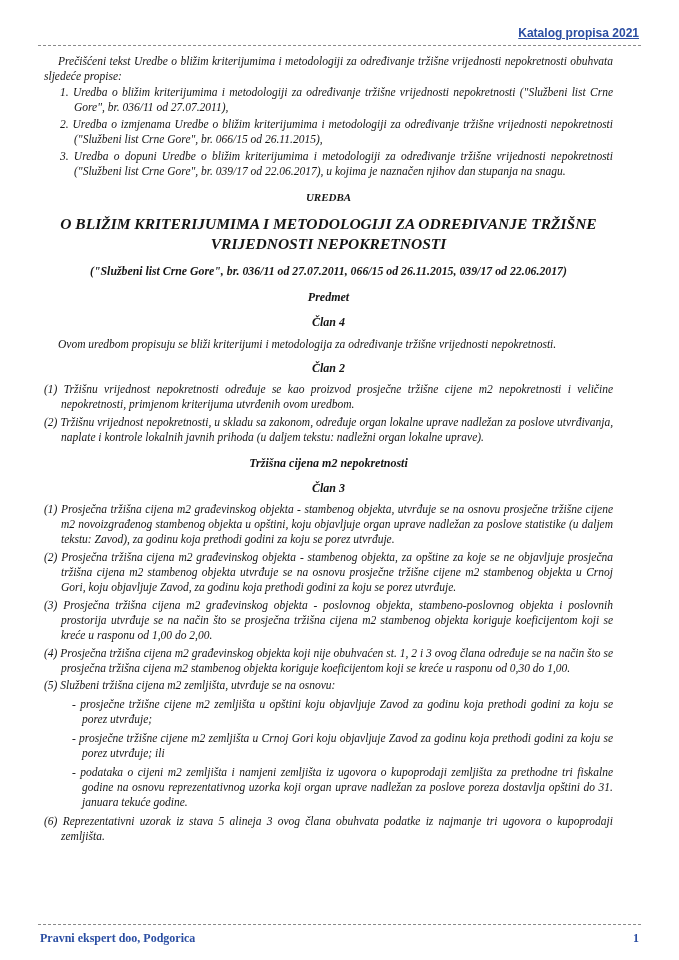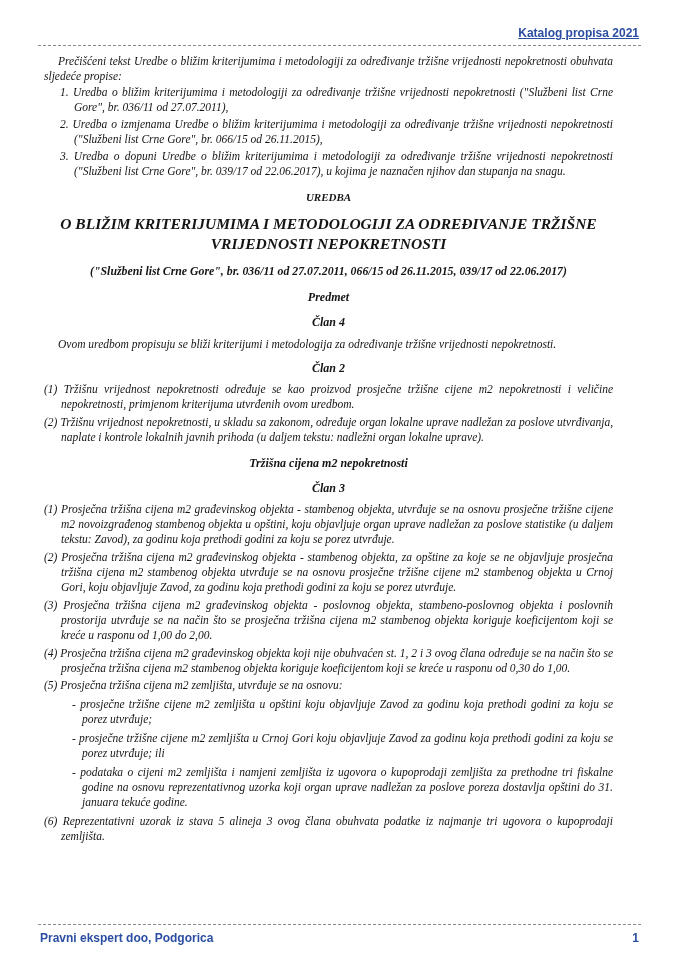--- a/index.html
+++ b/index.html
@@ -53,21 +53,21 @@
     margin:4px 0 4px 28px;
     padding-left:10px;
     text-indent:-10px;
     text-align:justify;
   }
   .footer{position:absolute;left:0;right:0;bottom:0;padding:0 0 13px;}
   .footer .rule{margin-bottom:6px;}
   .footer-row{
     display:flex;justify-content:space-between;align-items:flex-end;
     padding:0 40px;
-    font-family:Liberation Sans, sans-serif;
+    font-family:Liberation Serif, serif;
     font-size:12px;font-weight:bold;color:var(--accent);
   }
 </style>
 </head>
 <body>
 
 <div class="page">
 
   <div class="header">
     <span class="header-title">Katalog propisa 2021</span>
@@ -124,21 +124,21 @@
     <div class="clause">
       <span>(3)</span>
       <span>Prosječna tržišna cijena m2 građevinskog objekta - poslovnog objekta, stambeno-poslovnog objekta i poslovnih prostorija utvrđuje se na način što se prosječna tržišna cijena m2 stambenog objekta koriguje koeficijentom koji se kreće u rasponu od 1,00 do 2,00.</span>
     </div>
     <div class="clause">
       <span>(4)</span>
       <span>Prosječna tržišna cijena m2 građevinskog objekta koji nije obuhvaćen st. 1, 2 i 3 ovog člana određuje se na način što se prosječna tržišna cijena m2 stambenog objekta koriguje koeficijentom koji se kreće u rasponu od 0,30 do 1,00.</span>
     </div>
     <div class="clause">
       <span>(5)</span>
-      <span>Prosječna tržišna cijena m2 zemljišta, utvrđuje se na osnovu:</span>
+      <span>Službeni tržišna cijena m2 zemljišta, utvrđuje se na osnovu:</span>
     </div>
     <div class="subitem">
       <span>-</span>
       <span>prosječne tržišne cijene m2 zemljišta u opštini koju objavljuje Zavod za godinu koja prethodi godini za koju se porez utvrđuje;</span>
     </div>
     <div class="subitem">
       <span>-</span>
       <span>prosječne tržišne cijene m2 zemljišta u Crnoj Gori koju objavljuje Zavod za godinu koja prethodi godini za koju se porez utvrđuje; ili</span>
     </div>
     <div class="subitem">

